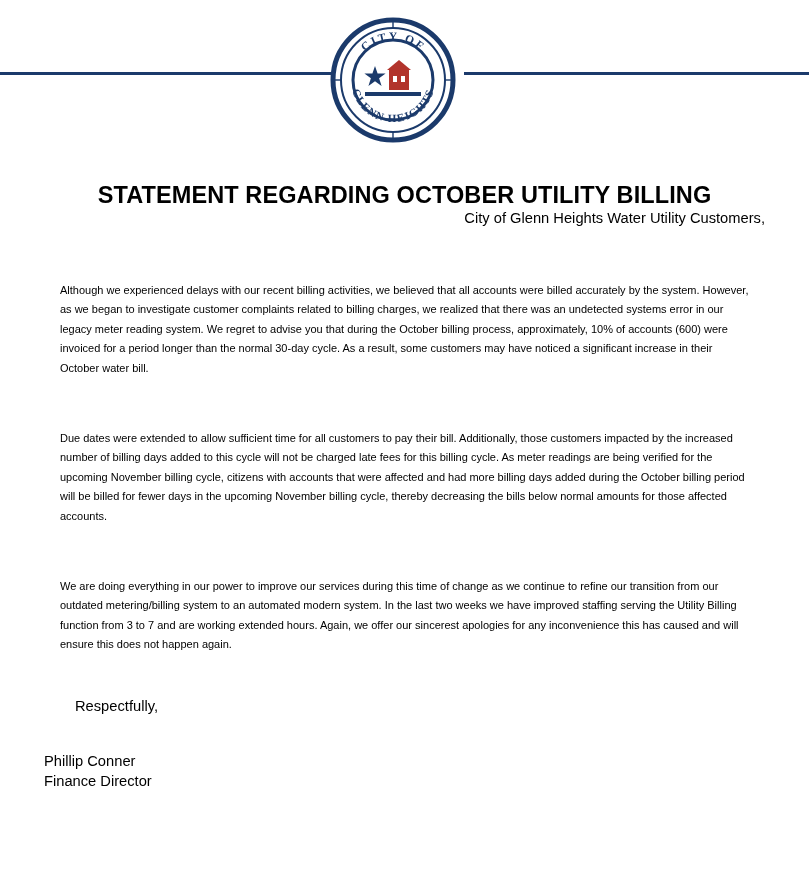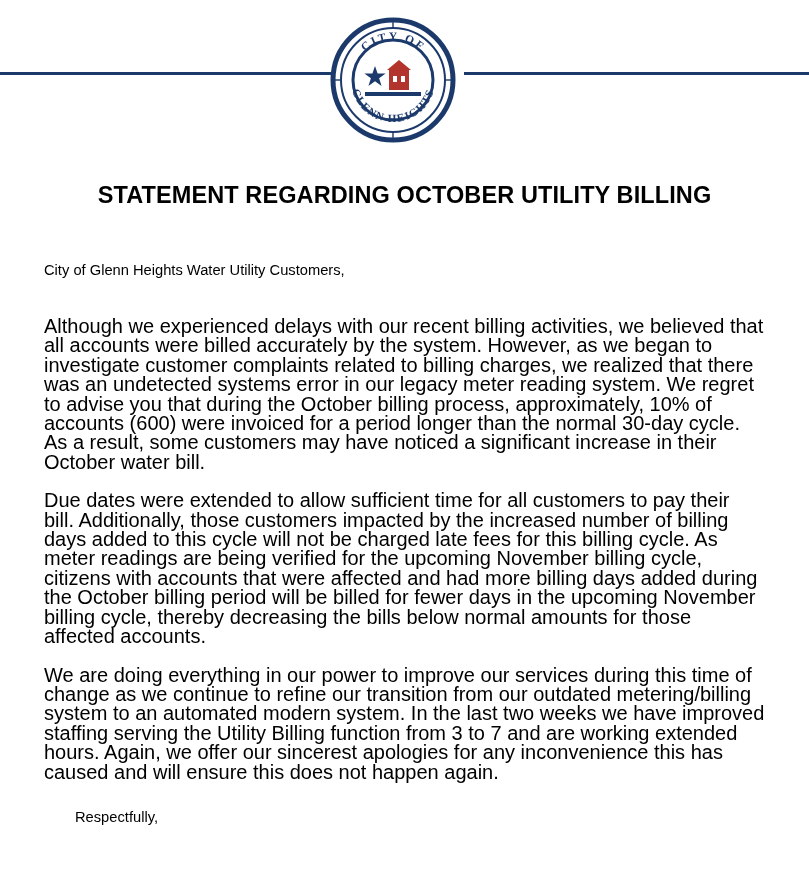--- a/index.html
+++ b/index.html
@@ -54,28 +54,28 @@
   .doc-title {
     text-align: center;
     font-size: 23.5px;
     font-weight: bold;
     letter-spacing: 0.1px;
     margin: 32px 0 0 0;
     color: #000;
   }
 
   .salutation {
-    margin-top: 52px;
     font-size: 14.7px;
     line-height: 19px;
+    text-align: right;
   }
 
   p.para {
-    margin: 0;
-    font-size: 20px;
+    margin: 16px;
+    font-size: 11px;
     line-height: 19.4px;
     text-align: left;
   }
 
   .para-gap { height: 19px; }
 
   .closing {
     font-size: 14.7px;
     line-height: 19.4px;
     margin-left: 31px;
@@ -146,15 +146,19 @@
     <p class="para">Due dates were extended to allow sufficient time for all customers to pay their bill. Additionally, those customers impacted by the increased number of billing days added to this cycle will not be charged late fees for this billing cycle. As meter readings are being verified for the upcoming November billing cycle, citizens with accounts that were affected and had more billing days added during the October billing period will be billed for fewer days in the upcoming November billing cycle, thereby decreasing the bills below normal amounts for those affected accounts.</p>
     <div class="para-gap"></div>
     <p class="para">We are doing everything in our power to improve our services during this time of change as we continue to refine our transition from our outdated metering/billing system to an automated modern system.  In the last two weeks we have improved staffing serving the Utility Billing function from 3 to 7 and are working extended hours.  Again, we offer our sincerest apologies for any inconvenience this has caused and will ensure this does not happen again.</p>
 
     <div class="spacer-md"></div>
 
     <div class="closing">Respectfully,</div>
 
     <div class="spacer-sig"></div>
 
+    <div class="signature-block">
+      <div>Phillip Conner</div>
+      <div>Finance Director</div>
+    </div>
 
   </div>
 </div>
 
 </body></html>

